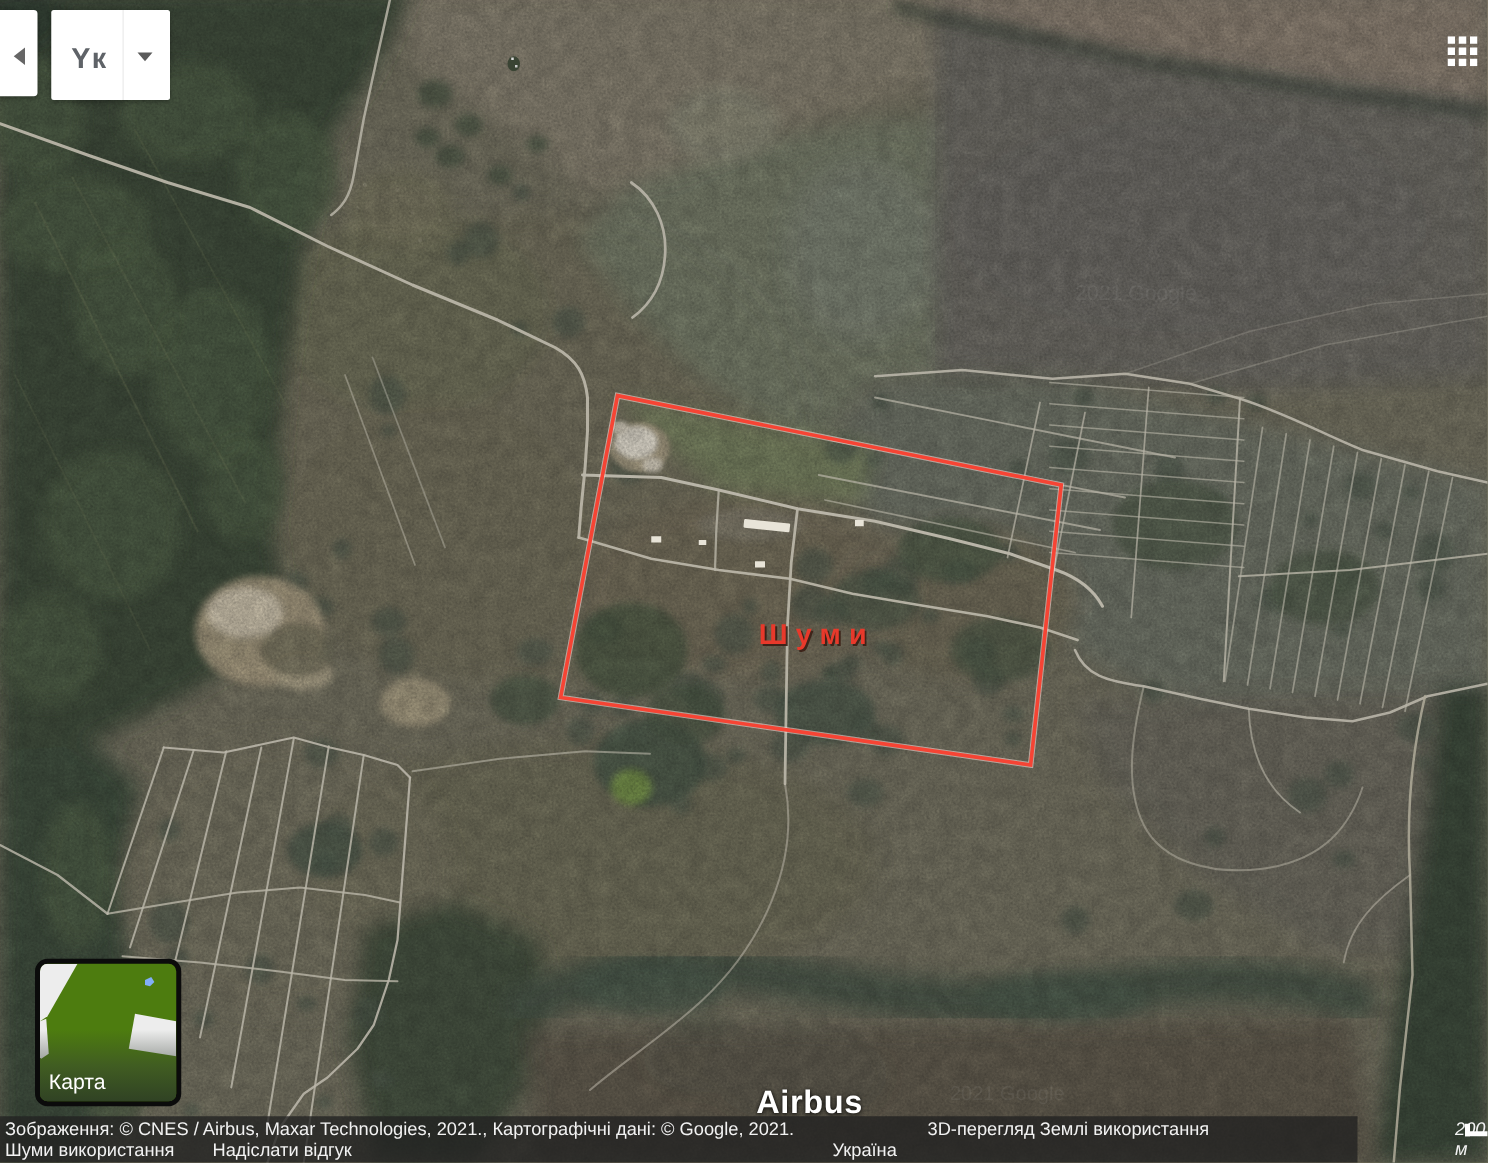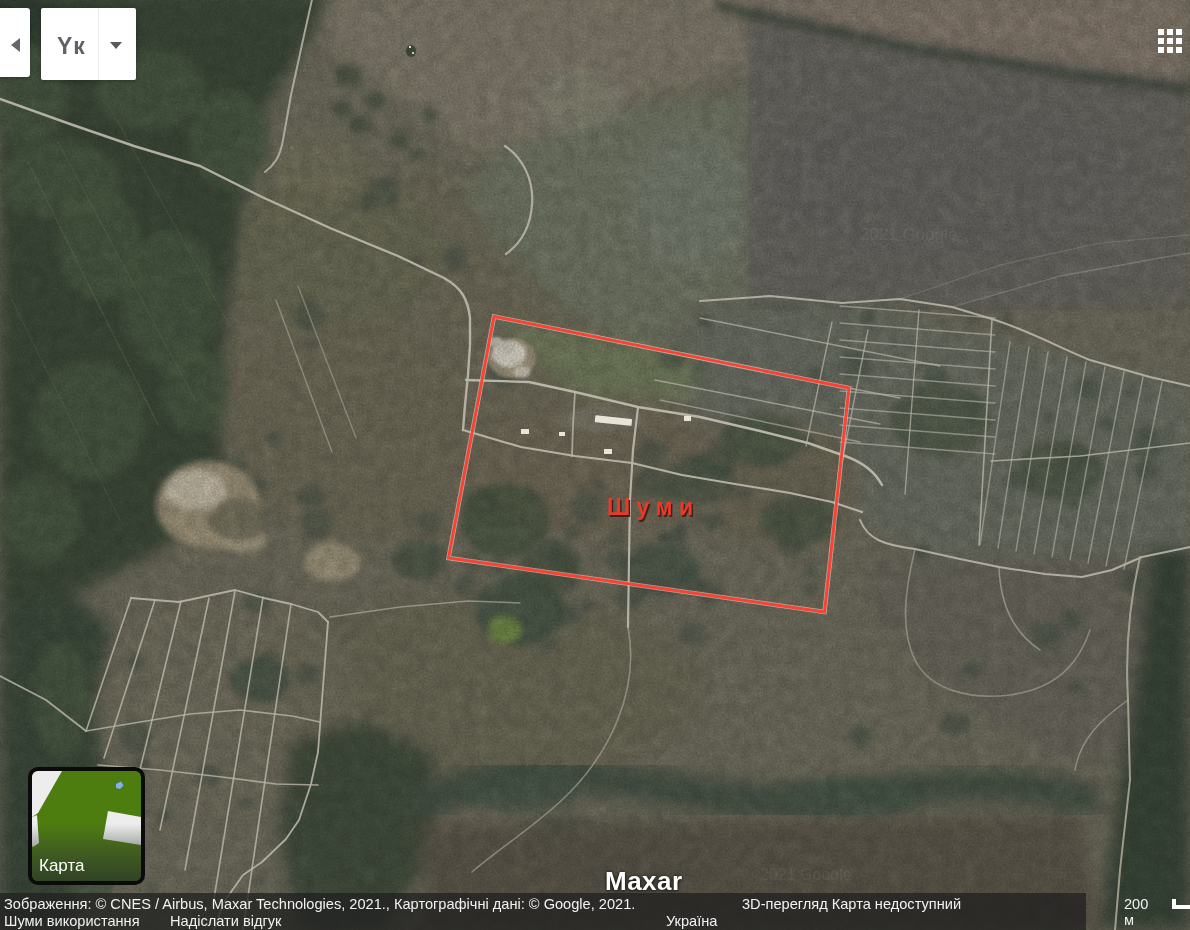--- a/index.html
+++ b/index.html
@@ -387,21 +387,21 @@
 
 <polygon points="494,316.5 849,388 824.5,612 448.5,558" fill="none" stroke="#ffe2de" stroke-width="4.5" opacity="0.55"></polygon>
 
 <polygon points="494,316.5 849,388 824.5,612 448.5,558" fill="none" stroke="#f64434" stroke-width="2.9"></polygon>
 
 <text x="608.5" y="516.5" font-family="Liberation Sans, sans-serif" font-size="23" font-weight="bold" letter-spacing="6.5" fill="#3a1f15" opacity="0.9">Шуми</text>
 
 <text x="607" y="515" font-family="Liberation Sans, sans-serif" font-size="23" font-weight="bold" letter-spacing="6.5" fill="#e8392b">Шуми</text>
 </svg>
 
-<div class="abs" style="left:605px;top:866px;font-size:26px;font-weight:bold;color:#ffffff;letter-spacing:0.5px;text-shadow:0 1px 4px rgba(0,0,0,0.85),0 0 2px rgba(0,0,0,0.4);">Maxar</div>
+<div class="abs" style="left:605px;top:866px;font-size:26px;font-weight:bold;color:#ffffff;letter-spacing:0.5px;text-shadow:0 1px 4px rgba(0,0,0,0.85),0 0 2px rgba(0,0,0,0.4);">Airbus</div>
 
 <div class="abs" style="left:-10px;top:8px;width:40px;height:69px;background:#fff;border-radius:3px;box-shadow:0 1px 4px rgba(0,0,0,0.3);"></div>
 
 <div class="abs" style="left:11px;top:38px;width:0;height:0;border-top:7px solid transparent;border-bottom:7px solid transparent;border-right:9px solid #666;"></div>
 
 <div class="abs" style="left:41px;top:8px;width:95px;height:72px;background:#fff;border-radius:2px;box-shadow:0 1px 4px rgba(0,0,0,0.3);">
 
   <div class="abs" style="left:16px;top:25px;font-size:23px;font-weight:bold;color:#5f6368;letter-spacing:1px;">Yк</div>
 
   <div class="abs" style="left:57px;top:0;width:1px;height:72px;background:#ececec;"></div>
@@ -436,23 +436,23 @@
 
   <div class="abs" style="left:7px;top:85px;font-size:17px;color:#ffffff;">Карта</div>
 </div>
 
 <div class="abs" style="left:0;top:893px;width:1086px;height:37px;background:rgba(33,33,33,0.78);color:#f2f2f2;font-size:14.6px;">
 
   <div class="abs" style="left:4px;top:3px;">Зображення: © CNES / Airbus, Maxar Technologies, 2021., Картографічні дані: © Google, 2021.</div>
 
   <div class="abs" style="left:666px;top:20px;">Україна</div>
 
-  <div class="abs" style="left:742px;top:3px;">3D-перегляд Карта недоступний</div>
-
-  <div class="abs" style="left:1124px;top:3px;">200 м</div>
+  <div class="abs" style="left:742px;top:3px;">3D-перегляд Землі використання</div>
+
+  <div class="abs" style="left:1164px;top:3px;font-style:italic;">200 м</div>
 
   <div class="abs" style="left:1172px;top:6px;width:4px;height:10px;background:#fff;"></div>
 
   <div class="abs" style="left:1172px;top:12px;width:18px;height:4px;background:#fff;"></div>
 
   <div class="abs" style="left:4px;top:20px;">Шуми використання</div>
 
   <div class="abs" style="left:170px;top:20px;">Надіслати відгук</div>
 </div>
 

